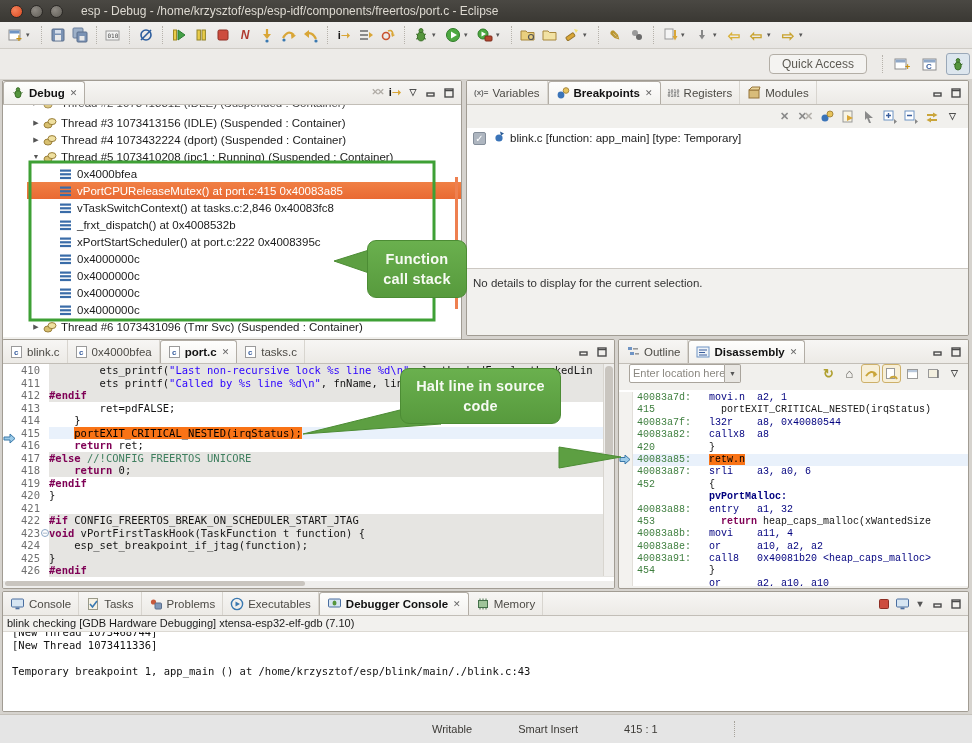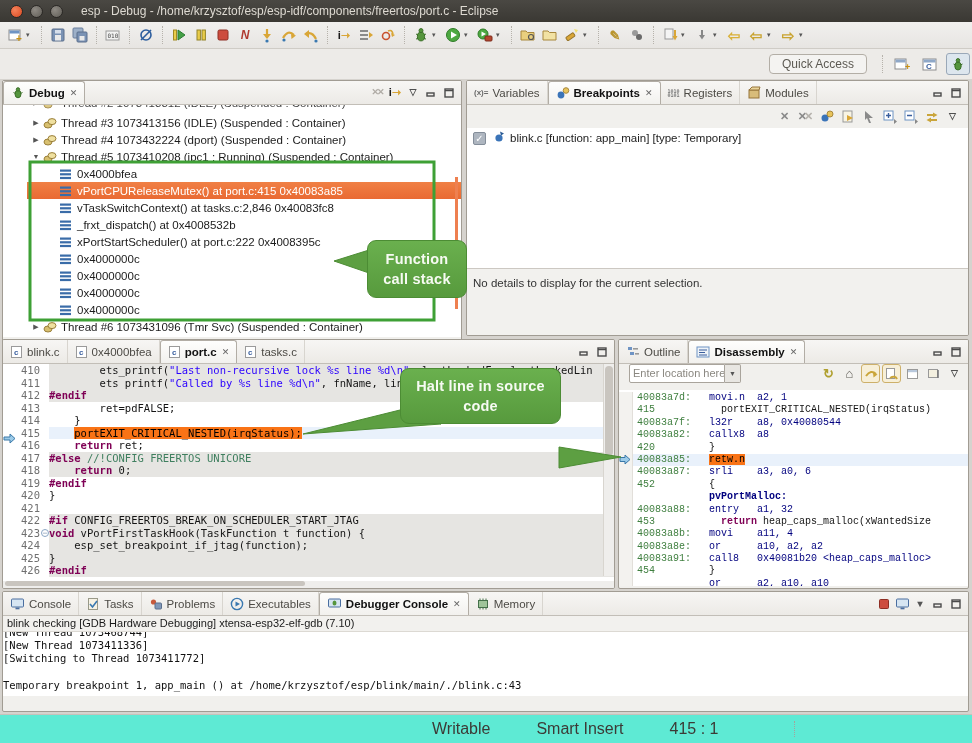--- a/index.html
+++ b/index.html
@@ -108,29 +108,29 @@
   .dis-line.halt .dis-body { background:#e9f1fb; }
   .tk-a { color:#3f7f3f; }
   .tk-g { color:#3f7f3f; }
   .tk-m { color:#00007f; }
   .tk-o { color:#00007f; }
   .tk-l { color:#00007f; font-weight:bold; }
 
   
   #console-header { height:16px; background:#f2f1ee; border-bottom:1px solid #dcd9d3;
     font-size:11px; color:#1a1a1a; padding:1px 4px; white-space:nowrap;}
-  #console-text { background:#fff; height:64px; overflow:hidden; padding:0 0; }
+  #console-text { background:#fff; height:80px; overflow:hidden; padding:0 9px; }
   .con-line { font-family:"DejaVu Sans Mono", monospace; font-size:10.5px; line-height:13.2px;
     white-space:pre; color:#111; }
   .con-line.clipped { height:7px; overflow:hidden; }
   .con-line.clipped span { display:inline-block; transform:translateY(-6px); }
 
   
-  #statusbar { position:absolute; left:0; top:714px; width:972px; height:29px; background:#5eead4;
-    border-top:1px solid #c6c2bb; display:flex; align-items:center; font-size:16px; color:#3c3a36; }
+  #statusbar { position:absolute; left:0; top:714px; width:972px; height:29px; background:#e5e5e5;
+    border-top:1px solid #c6c2bb; display:flex; align-items:center; font-size:11px; color:#3c3a36; }
   #statusbar .cell { margin-right:46px; }
   #status-handle { border-left:1px dotted #a6a29a; height:16px; margin-left:30px;}
 
   
   #anno-svg { position:absolute; left:0; top:0; width:972px; height:743px; pointer-events:none; z-index:40; }
   .callout { position:absolute; z-index:41; background:linear-gradient(#6ab04e,#579a3d);
     border:1px solid #4c8c34; border-radius:9px; color:#f6faf2; font-size:14.5px; font-weight:bold;
     display:flex; align-items:center; justify-content:center; text-align:center; line-height:20px;
     padding:4px 6px; letter-spacing:.2px; }
 </style>
@@ -933,21 +933,20 @@
               <rect x="1" y="1" width="8" height="8" fill="none" stroke="#4a4a4a" stroke-width="1.4"></rect>
               <line x1="1" y1="2.6" x2="9" y2="2.6" stroke="#4a4a4a" stroke-width="1.4"></line>
             </svg>
           </span>
         </div>
       </div>
     <div id="console-header">blink checking [GDB Hardware Debugging] xtensa-esp32-elf-gdb (7.10)</div>
     <div id="console-text">
         <div class="con-line clipped"><span>[New Thread 1073468744]</span></div>
         <div class="con-line"><span>[New Thread 1073411336]</span></div>
-        <div class="con-line"><span>[Switching to Thread 1073411772]</span></div>
         <div class="con-line"><span>&nbsp;</span></div>
         <div class="con-line"><span>Temporary breakpoint 1, app_main () at /home/krzysztof/esp/blink/main/./blink.c:43</span></div>
       </div>
   </div>
 
   <div id="statusbar">
     <span style="width:432px;"></span>
     <span class="cell">Writable</span>
     <span class="cell">Smart Insert</span>
     <span class="cell">415 : 1</span>

